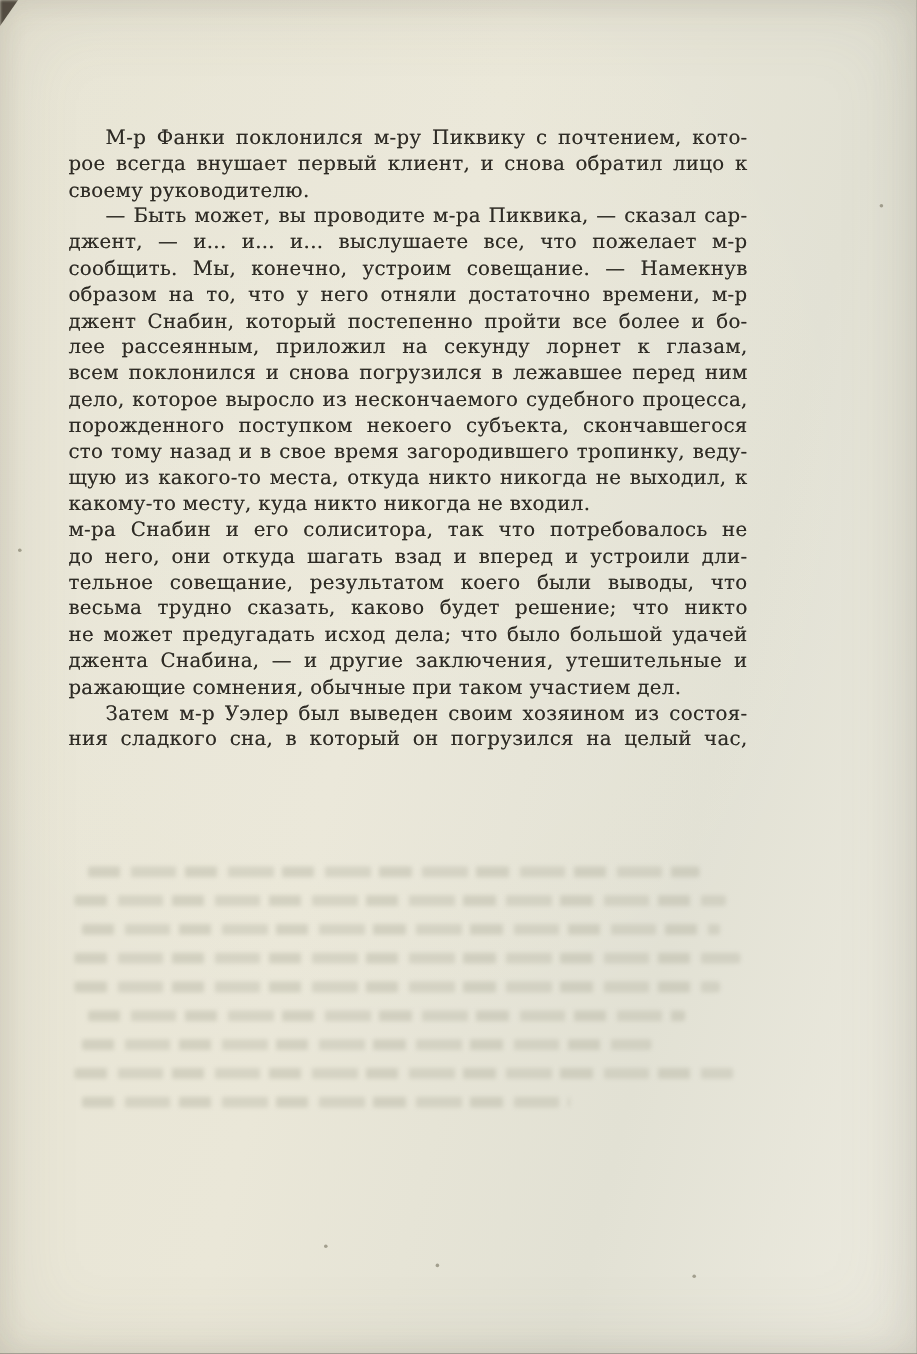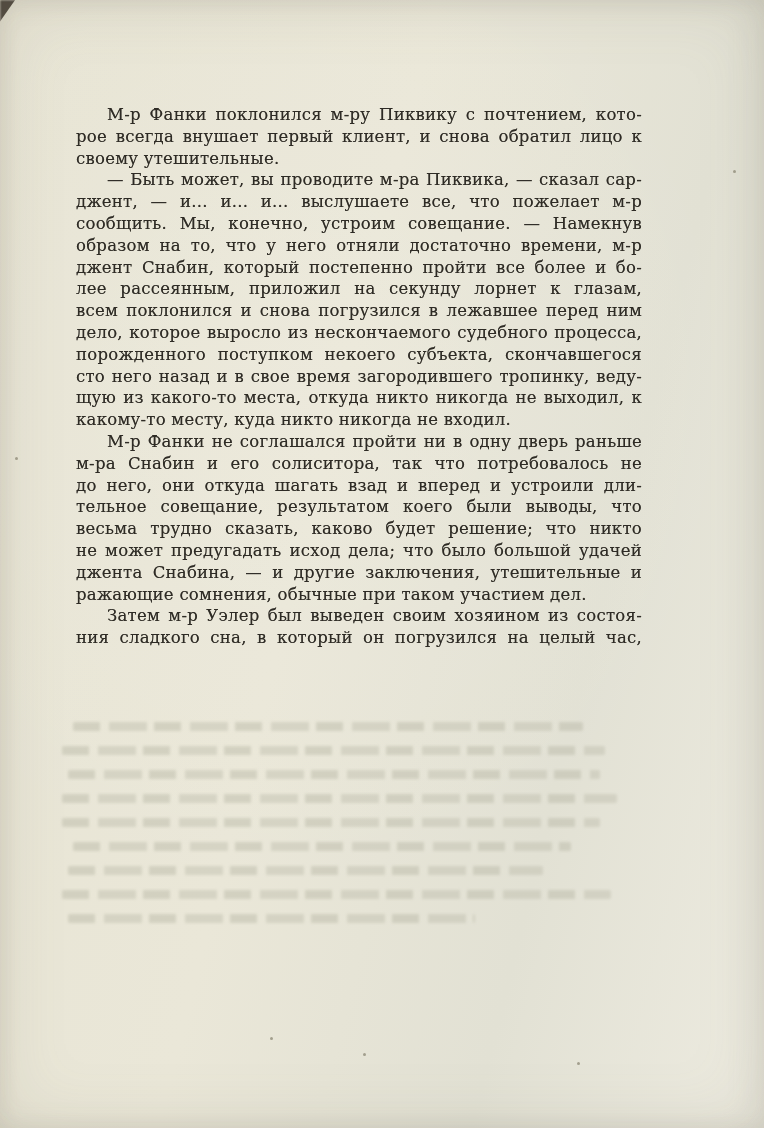--- a/index.html
+++ b/index.html
@@ -23,21 +23,21 @@
   .corner-shadow {
     position: absolute; top: 0; left: 0;
     width: 26px; height: 30px;
     background: #453e34;
     clip-path: polygon(0 0, 58% 0, 0 72%);
     filter: blur(1.2px);
     opacity: .9;
   }
   .text-block {
     position: absolute;
-    left: 76px; top: 104px;
+    left: 57px; top: 104px;
     width: 566px;
     color: #2e2b25;
     font-size: 16.5px;
     line-height: 21.8px;
     letter-spacing: 0.25px;
     text-shadow: 0 0 0.45px rgba(46,43,37,0.55);
   }
   .line {
     height: 21.8px;
     text-align: justify;
@@ -75,34 +75,33 @@
 </head>
 <body>
 
 <div class="page">
 
   <div class="corner-shadow"></div>
 
   <div class="text-block">
       <div class="line indent">М-р Фанки поклонился м-ру Пиквику с почтением, кото-</div>
       <div class="line">рое всегда внушает первый клиент, и снова обратил лицо к</div>
-      <div class="line last">своему утешительные.</div>
+      <div class="line last">своему руководителю.</div>
       <div class="line indent">— Быть может, вы проводите м-ра Пиквика, — сказал сар-</div>
       <div class="line">джент, — и... и... и... выслушаете все, что пожелает м-р Пиквик</div>
       <div class="line">сообщить. Мы, конечно, устроим совещание. — Намекнув таким</div>
       <div class="line">образом на то, что у него отняли достаточно времени, м-р сар-</div>
       <div class="line">джент Снабин, который постепенно пройти все более и бо-</div>
       <div class="line">лее рассеянным, приложил на секунду лорнет к глазам, слегка</div>
       <div class="line">всем поклонился и снова погрузился в лежавшее перед ним</div>
       <div class="line">дело, которое выросло из нескончаемого судебного процесса,</div>
       <div class="line">порожденного поступком некоего субъекта, скончавшегося лет</div>
-      <div class="line">сто него назад и в свое время загородившего тропинку, веду-</div>
+      <div class="line">сто тому назад и в свое время загородившего тропинку, веду-</div>
       <div class="line">щую из какого-то места, откуда никто никогда не выходил, к</div>
       <div class="line last">какому-то месту, куда никто никогда не входил.</div>
-      <div class="line indent">М-р Фанки не соглашался пройти ни в одну дверь раньше</div>
       <div class="line">м-ра Снабин и его солиситора, так что потребовалось не</div>
       <div class="line">до него, они откуда шагать взад и вперед и устроили дли-</div>
       <div class="line">тельное совещание, результатом коего были выводы, что</div>
       <div class="line">весьма трудно сказать, каково будет решение; что никто</div>
       <div class="line">не может предугадать исход дела; что было большой удачей</div>
       <div class="line">джента Снабина, — и другие заключения, утешительные и вы-</div>
       <div class="line last">ражающие сомнения, обычные при таком участием дел.</div>
       <div class="line indent">Затем м-р Уэлер был выведен своим хозяином из состоя-</div>
       <div class="line">ния сладкого сна, в который он погрузился на целый час,</div>
     </div>

